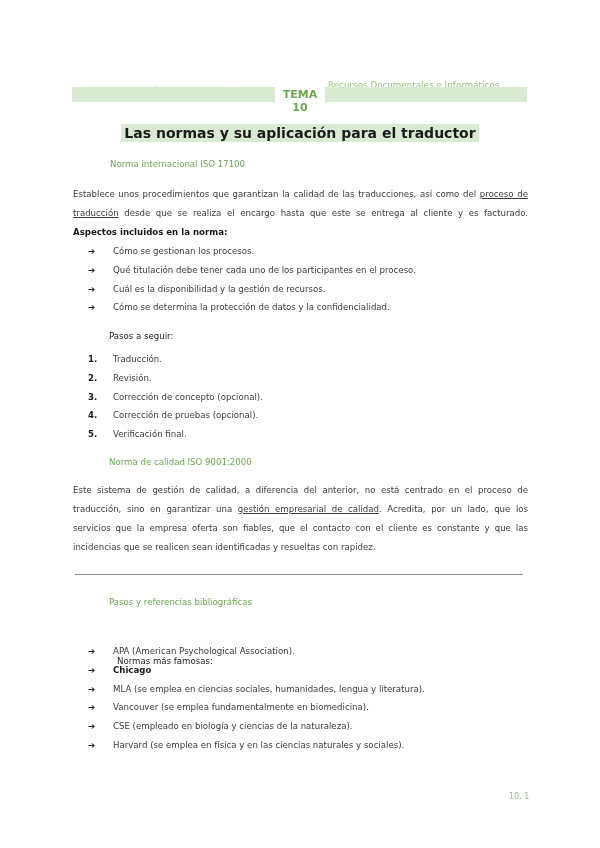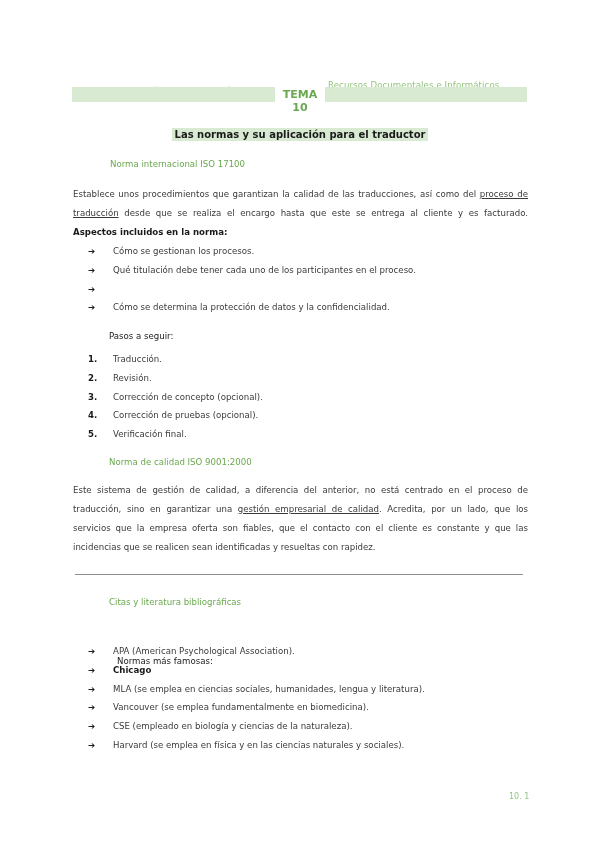--- a/index.html
+++ b/index.html
@@ -10,21 +10,21 @@
   .running-header .left { position: absolute; left: 0; top: 0; margin-top: 48px; }
   .running-header .right { position: absolute; left: 255px; top: 0; margin-top: 42px; }
 
   .topic-bar { position: absolute; top: 87px; left: 72px; width: 455px; height: 15px; }
   .topic-bar .seg { position: absolute; top: 0; height: 15px; background: #d9ead3; }
   .topic-bar .seg.left { left: 0; width: 203px; }
   .topic-bar .seg.right { left: 253px; width: 202px; }
   .topic-bar .label { position: absolute; left: 203px; width: 50px; top: 1px; text-align: center; font-size: 11px; font-weight: bold; color: #6aa84f; }
 
   .doc-title { position: absolute; top: 123px; left: 0; width: 600px; text-align: center; }
-  .doc-title span { display: inline-block; background: #d9ead3; font-size: 10px; font-weight: bold; color: #1a1a1a; padding: 1px 3px; }
+  .doc-title span { display: inline-block; background: #d9ead3; font-size: 14px; font-weight: bold; color: #1a1a1a; padding: 1px 3px; }
 
   .section-heading { position: absolute; font-size: 8.6px; color: #6aa84f; }
   .sub-heading { position: absolute; font-size: 8.6px; font-weight: normal; color: #1a1a1a; }
 
   .para { position: absolute; left: 73px; width: 455px; font-size: 8.6px; line-height: 19px; text-align: justify; color: #3a3a3a; }
   .para .u { text-decoration: underline; }
   .para .b { font-weight: bold; color: #1a1a1a; }
 
   .list { position: absolute; list-style: none; font-size: 8.6px; color: #3a3a3a; }
   .list li { position: relative; height: 18.8px; line-height: 18.8px; padding-left: 25px; white-space: nowrap; }
@@ -55,21 +55,21 @@
 
 <div class="section-heading" style="top:159px; left:110px;">Norma internacional ISO 17100</div>
 
 <p class="para" style="top:185px;">
   <span>Establece unos procedimientos que garantizan la calidad de las traducciones, así como del </span><span class="u">proceso de traducción</span><span> desde que se realiza el encargo hasta que este se entrega al cliente y es facturado. </span><span class="b">Aspectos incluidos en la norma:</span>
 </p>
 
 <ul class="list" style="top:242px; left:88px;">
   <li><span class="marker">➔</span><span>Cómo se gestionan los procesos.</span></li>
   <li><span class="marker">➔</span><span>Qué titulación debe tener cada uno de los participantes en el proceso.</span></li>
-  <li><span class="marker">➔</span></li>
+  <li><span class="marker">➔</span><span>Cuál es la disponibilidad y la gestión de recursos.</span></li>
   <li><span class="marker">➔</span><span>Cómo se determina la protección de datos y la confidencialidad.</span></li>
 </ul>
 
 <div class="sub-heading" style="top:331px; left:109px;">Pasos a seguir:</div>
 
 <ul class="list" style="top:350px; left:88px;">
   <li><span class="marker">1.</span><span>Traducción.</span></li>
   <li><span class="marker">2.</span><span>Revisión.</span></li>
   <li><span class="marker">3.</span><span>Corrección de concepto (opcional).</span></li>
   <li><span class="marker">4.</span><span>Corrección de pruebas (opcional).</span></li>
@@ -77,21 +77,21 @@
 </ul>
 
 <div class="section-heading" style="top:457px; left:109px;">Norma de calidad ISO 9001:2000</div>
 
 <p class="para" style="top:481px;">
   <span>Este sistema de gestión de calidad, a diferencia del anterior, no está centrado en el proceso de traducción, sino en garantizar una </span><span class="u">gestión empresarial de calidad</span><span>. Acredita, por un lado, que los servicios que la empresa oferta son fiables, que el contacto con el cliente es constante y que las incidencias que se realicen sean identificadas y resueltas con rapidez.</span>
 </p>
 
 <div class="divider"></div>
 
-<div class="section-heading" style="top:597px; left:109px;">Citas y literatura bibliográficas</div>
+<div class="section-heading" style="top:597px; left:109px;">Pasos y referencias bibliográficas</div>
 <div class="sub-heading" style="top:656px; left:109px;margin-left:8px;">Normas más famosas:</div>
 
 <ul class="list" style="top:642px; left:88px;">
   <li><span class="marker">➔</span><span>APA (American Psychological Association).</span></li>
   <li><span class="marker">➔</span><span class="bold">Chicago</span></li>
   <li><span class="marker">➔</span><span>MLA (se emplea en ciencias sociales, humanidades, lengua y literatura).</span></li>
   <li><span class="marker">➔</span><span>Vancouver (se emplea fundamentalmente en biomedicina).</span></li>
   <li><span class="marker">➔</span><span>CSE (empleado en biología y ciencias de la naturaleza).</span></li>
   <li><span class="marker">➔</span><span>Harvard (se emplea en física y en las ciencias naturales y sociales).</span></li>
 </ul>

